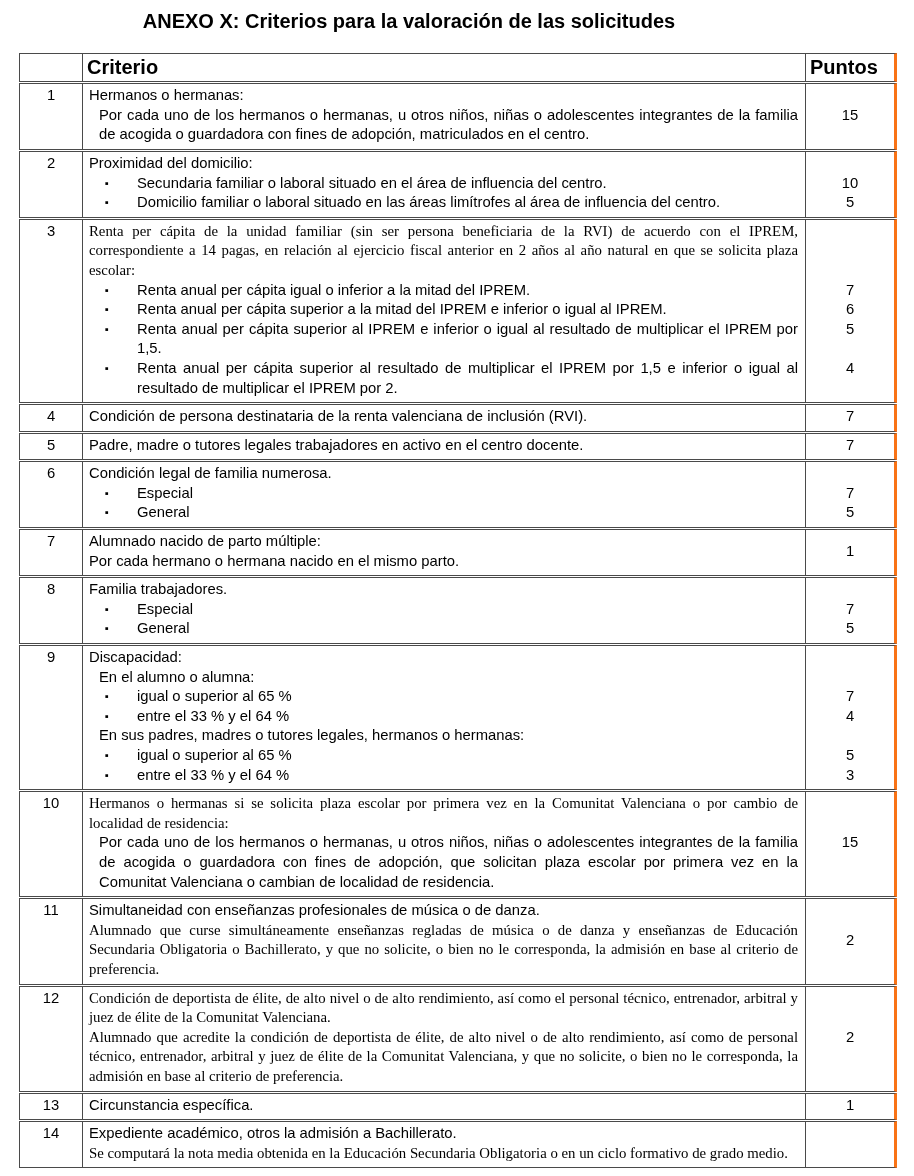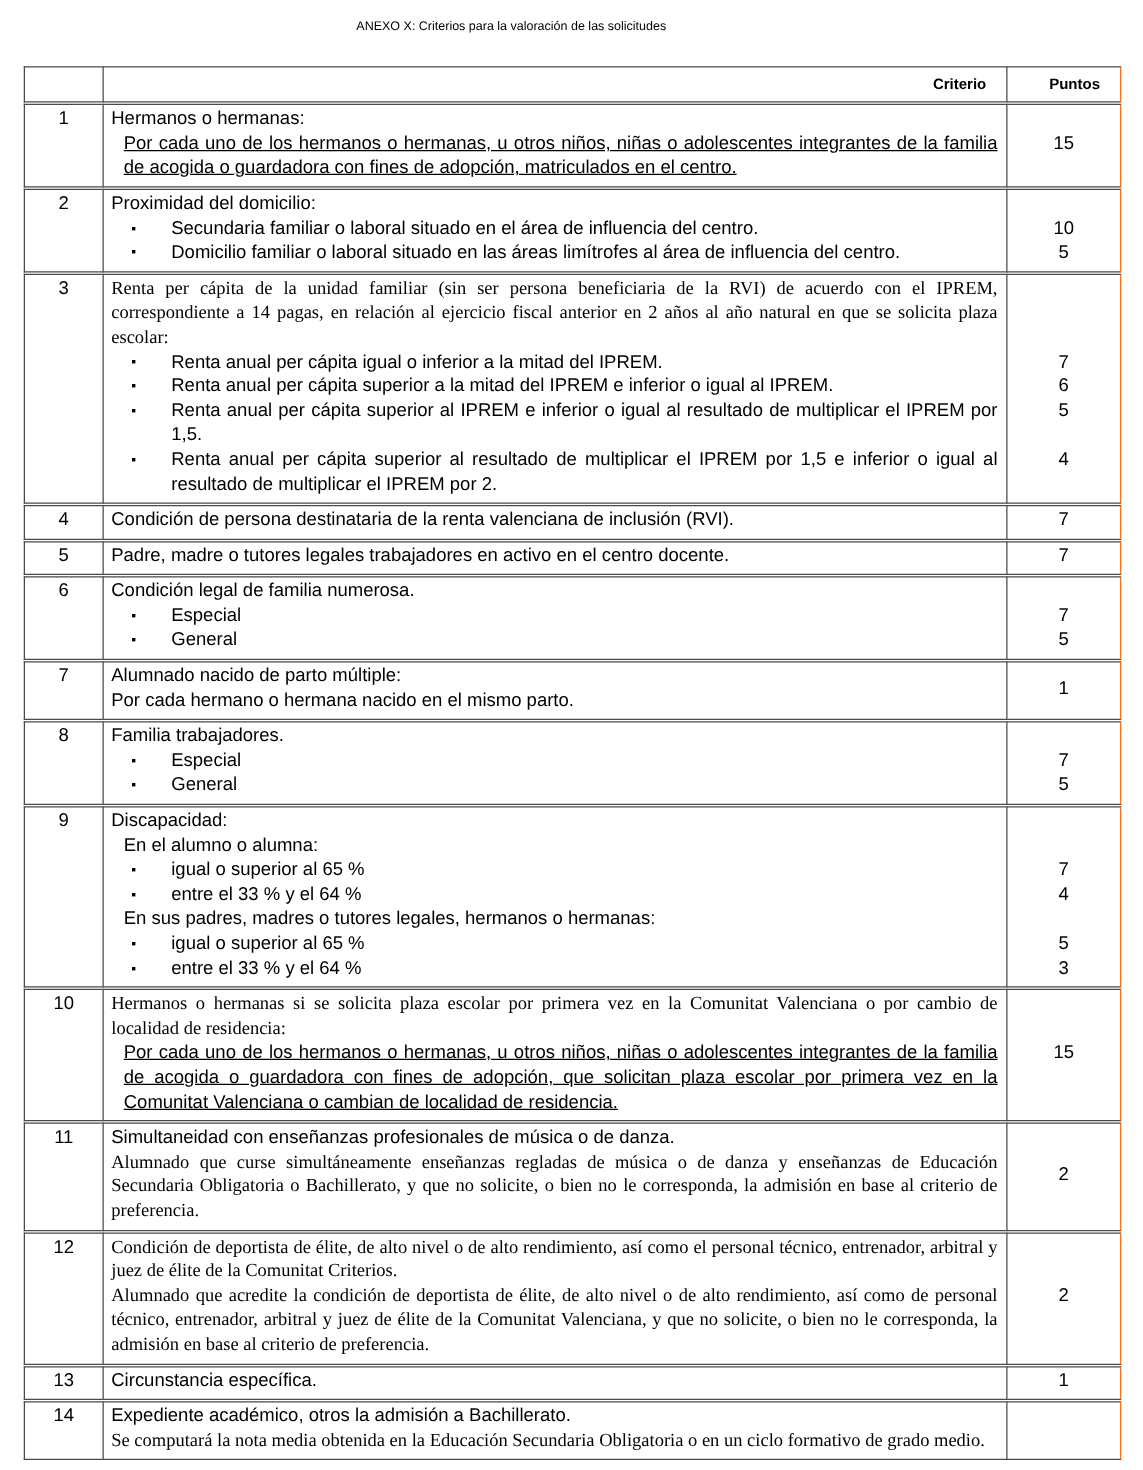--- a/index.html
+++ b/index.html
@@ -13,65 +13,65 @@
   }
   .page {
     width: 914px;
     box-sizing: border-box;
     padding: 12px 17px 6px 19px;
     background: #ffffff;
   }
   .doc-title {
     width: 780px;
     text-align: center;
-    font-weight: normal;
-    font-size: 10px;
+    font-weight: bold;
+    font-size: 20px;
     margin: 0 0 20px 0;
   }
   table.criteria-table {
     border-collapse: separate;
     border-spacing: 0 1px;
     table-layout: fixed;
     width: 878px;
   }
   th, td {
     border: 1px solid #4a4a4a;
     border-right: none;
     box-sizing: border-box;
     vertical-align: top;
   }
   th:last-child, td:last-child {
-    border-right: 1px solid #f97316;
+    border-right: 3px solid #f97316;
   }
   th {
     font-weight: bold;
-    text-align: right;
-    padding: 4px 16px;
-    font-size: 12px;
+    text-align: left;
+    padding: 4px 4px;
+    font-size: 20px;
   }
   td.num {
     text-align: center;
     padding: 2px 2px 4px 2px;
   }
   td.crit {
     position: relative;
     padding: 2px 7px 4px 6px;
   }
   td.pts {
     position: relative;
     text-align: center;
     padding: 2px 4px 4px 4px;
     margin-left: 36px;
   }
   td.pts.pts-center {
     vertical-align: middle;
   }
   .c-line {}
   .c-text { text-align: justify; font-family: Liberation Serif, serif; }
-  .c-para { margin-left: 10px; text-align: justify; text-decoration: underline; }
+  .c-para { margin-left: 10px; text-align: justify; }
   .c-sub  { margin-left: 10px; }
   .c-bullet {
     position: relative;
     padding-left: 48px;
     text-align: justify;
   }
   .bullet-marker {
     position: absolute;
     left: 16px;
     top: 0;
@@ -218,21 +218,21 @@
           <td class="num">11</td>
           <td class="crit">
             <div class="c-line">Simultaneidad con enseñanzas profesionales de música o de danza.</div>
             <div class="c-text">Alumnado que curse simultáneamente enseñanzas regladas de música o de danza y enseñanzas de Educación Secundaria Obligatoria o Bachillerato, y que no solicite, o bien no le corresponda, la admisión en base al criterio de preferencia.</div>
           </td>
           <td class="pts pts-center">2</td>
         </tr>
         <tr>
           <td class="num">12</td>
           <td class="crit">
-            <div class="c-text">Condición de deportista de élite, de alto nivel o de alto rendimiento, así como el personal técnico, entrenador, arbitral y juez de élite de la Comunitat Criterios.</div>
+            <div class="c-text">Condición de deportista de élite, de alto nivel o de alto rendimiento, así como el personal técnico, entrenador, arbitral y juez de élite de la Comunitat Valenciana.</div>
             <div class="c-text">Alumnado que acredite la condición de deportista de élite, de alto nivel o de alto rendimiento, así como de personal técnico, entrenador, arbitral y juez de élite de la Comunitat Valenciana, y que no solicite, o bien no le corresponda, la admisión en base al criterio de preferencia.</div>
           </td>
           <td class="pts pts-center">2</td>
         </tr>
         <tr>
           <td class="num">13</td>
           <td class="crit">
             <div class="c-line">Circunstancia específica.</div>
           </td>
           <td class="pts pts-center">1</td>

